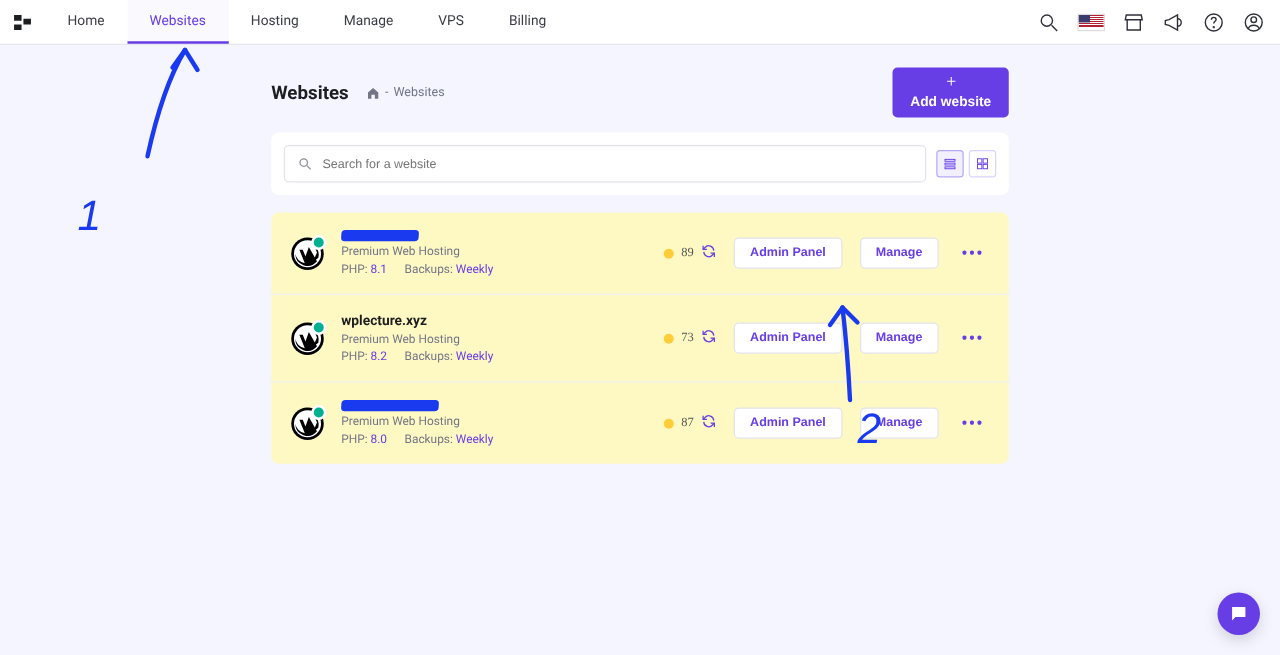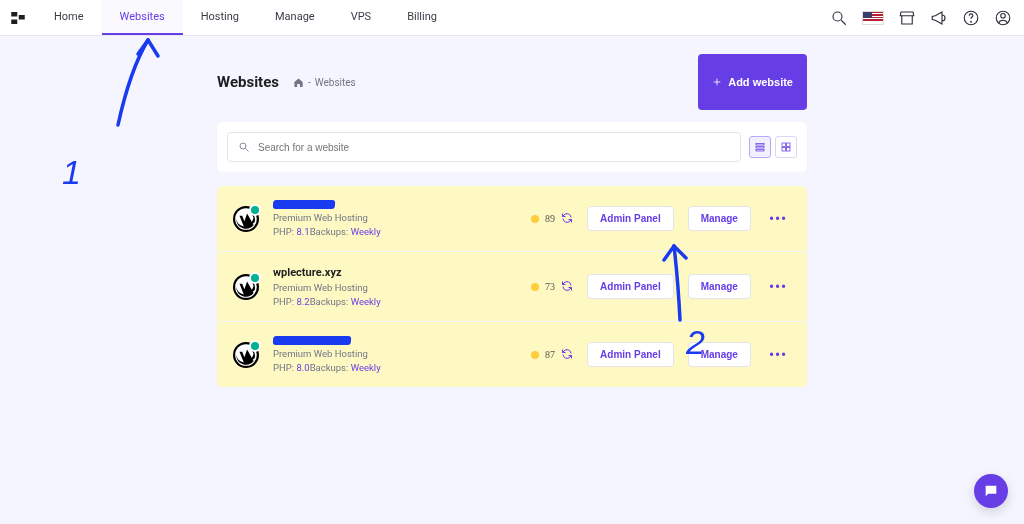--- a/index.html
+++ b/index.html
@@ -18,42 +18,42 @@
   .flag { width:22px; height:14px; background: linear-gradient(to bottom, #b22234 7%, #fff 7%, #fff 14%, #b22234 14%, #b22234 21%, #fff 21%, #fff 28%, #b22234 28%, #b22234 35%, #fff 35%, #fff 42%, #b22234 42%, #b22234 49%, #fff 49%, #fff 56%, #b22234 56%, #b22234 63%, #fff 63%, #fff 70%, #b22234 70%, #b22234 77%, #fff 77%); position:relative; border:1px solid #ddd; }
   .flag::before { content:''; position:absolute; left:0; top:0; width:45%; height:55%; background:#3c3b6e; }
 
   
   .content { padding: 18px 0 0 0; display:flex; justify-content:center; }
   .inner { width: 590px; }
   .page-head { display:flex; align-items:center; margin-bottom:12px; }
   .page-title { font-size:15px; font-weight:700; color:#1d1e20; margin-right:14px; }
   .crumb { font-size:10px; color:#727586; display:flex; align-items:center; gap:4px; }
   .crumb svg { width:11px; height:11px; fill:#727586; }
-  .add-btn { margin-left:auto; background:#673de6; color:#fff; border:none; border-radius:4px; padding:22px 14px; font-size:11px; font-weight:600; display:flex; align-items:center; gap:6px; cursor:pointer; }
+  .add-btn { margin-left:auto; background:#673de6; color:#fff; border:none; border-radius:4px; padding:6px 14px; font-size:11px; font-weight:600; display:flex; align-items:center; gap:6px; cursor:pointer;flex-direction:column; }
   .add-btn svg { width:10px; height:10px; stroke:#fff; stroke-width:2; }
 
   .searchcard { background:#fff; border-radius:6px; padding:10px; display:flex; align-items:center; gap:8px; margin-bottom:14px; }
   .searchbox { flex:1; border:1px solid #e3e3ec; border-radius:4px; height:30px; display:flex; align-items:center; padding:0 10px; gap:8px; }
   .searchbox svg { width:12px; height:12px; stroke:#8a8c9b; fill:none; stroke-width:2; }
   .searchbox input { border:none; outline:none; font-size:10px; color:#555; flex:1; background:transparent; }
   .viewtoggles { display:flex; gap:4px; }
   .vt { width:22px; height:22px; border:1px solid #d9d6f8; border-radius:3px; display:flex; align-items:center; justify-content:center; cursor:pointer; }
   .vt.active { background:#f2efff; border-color:#b8a9f5; }
   .vt svg { width:12px; height:12px; stroke:#673de6; fill:none; stroke-width:1.5; }
 
   .listcard { background:#fef9c3; border-radius:6px; }
   .siterow { display:flex; align-items:center; padding:14px 16px; border-bottom:1px solid #f0f0f5; gap:14px; }
   .siterow:last-child { border-bottom:none; }
   .wp-icon { width:26px; height:26px; border-radius:50%; background:#000; display:flex; align-items:center; justify-content:center; position:relative; flex-shrink:0; }
   .wp-icon::after { content:''; position:absolute; right:-2px; top:-2px; width:8px; height:8px; border-radius:50%; background:#00b090; border:2px solid #fff; }
   .wp-icon svg { width:26px; height:26px; }
   .site-meta { flex:1; min-width:0; }
   .site-name { font-size:11px; font-weight:700; color:#1d1e20; margin-bottom:3px; display:flex; align-items:center; gap:4px; }
   .site-plan { font-size:9.5px; color:#727586; margin-bottom:3px; }
-  .site-stats { font-size:9.5px; color:#727586; display:flex; }
+  .site-stats { font-size:9.5px; color:#727586; display:flex; gap:14px; }
   .site-stats .val { color:#673de6; }
   .scribble { display:inline-block; width:62px; height:9px; background:#1a3af0; border-radius:3px; transform: skewX(-4deg); }
   .scribble.long { width:78px; }
   .score { display:flex; align-items:center; gap:6px; font-size:10px; color:#555;font-family:Liberation Serif, serif; }
   .score-dot { width:8px; height:8px; border-radius:50%; background:#ffcd39; }
   .refresh svg { width:12px; height:12px; stroke:#673de6; fill:none; stroke-width:2; }
   .row-btn { border:1px solid #e3e3ec; background:#fff; color:#673de6; font-size:10px; font-weight:600; border-radius:4px; padding:6px 12px; cursor:pointer; white-space:nowrap; }
   .dots { color:#673de6; font-weight:700; font-size:14px; letter-spacing:1px; cursor:pointer; padding:0 4px; }
 
   

